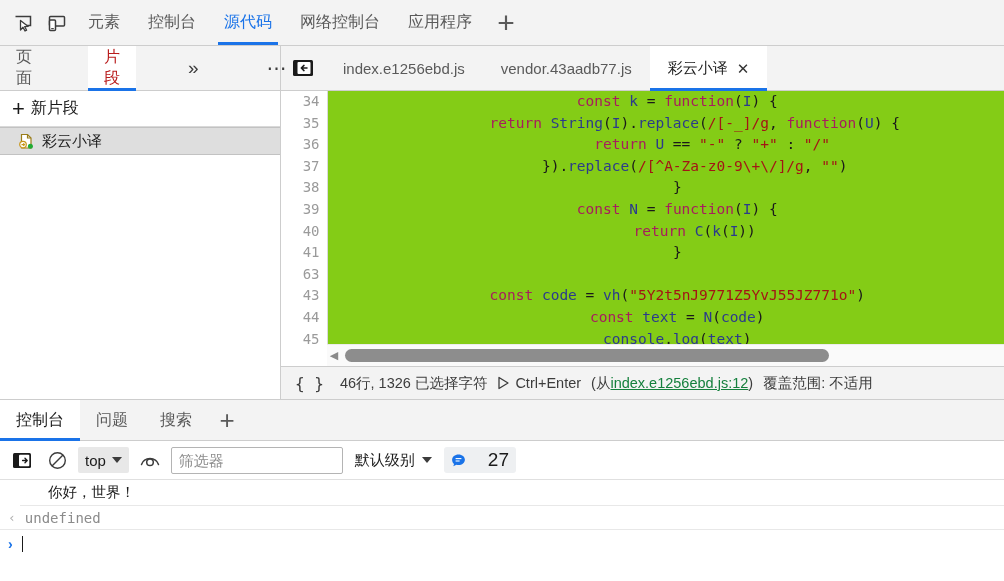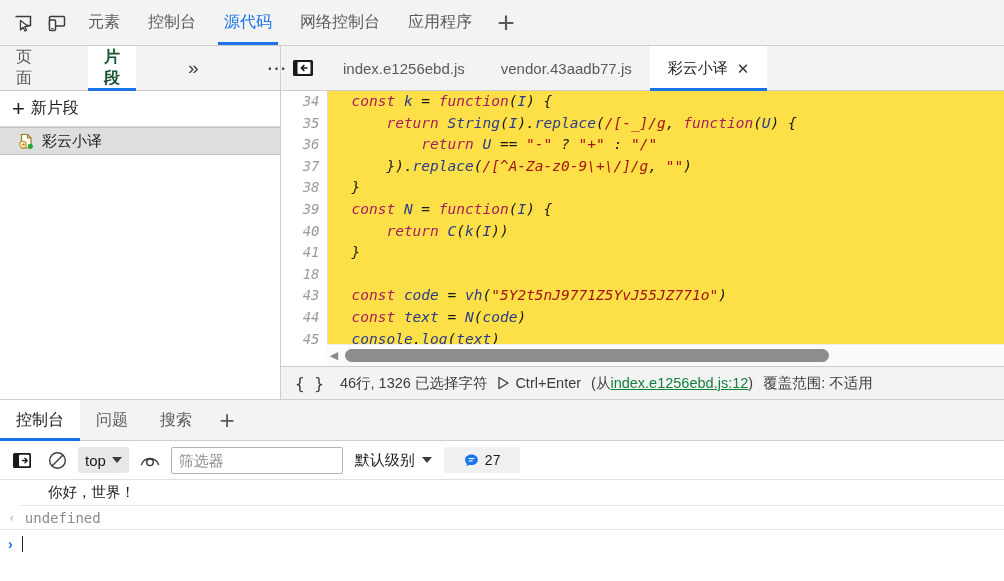--- a/index.html
+++ b/index.html
@@ -52,21 +52,21 @@
   .navigator { width: 281px; min-width:281px; display:flex; flex-direction:column;
                border-right: 1px solid #cdcdcd; background: #fff; }
   .nav-tabbar {
     height: 45px; min-height:45px; display:flex; align-items:flex-end;
     background:#f3f3f3; border-bottom: 1px solid #cdcdcd; position: relative; gap: 40px;
   }
   .nav-tab {
     height: 44px; padding: 0 16px; display:flex; align-items:center;
     font-size: 16px; color:#5a5a5a; cursor:pointer; position:relative;
   }
-  .nav-tab.active { background:#fff; color:#14532d;font-weight:bold; }
+  .nav-tab.active { background:#fff; color:#b91c1c; }
   .nav-tab.active::after {
     content:""; position:absolute; left:0; right:0; bottom:-1px; height:3px; background:#1a73e8;
   }
   .nav-more { padding: 0 12px; height:44px; display:flex; align-items:center;
               font-size:19px; color:#3c3c3c; cursor:pointer; }
   .nav-dots { margin-left:auto; padding: 0 16px; height:44px; display:flex; align-items:center;
               font-size:20px; color:#3c3c3c; letter-spacing:2px; cursor:pointer; }
   .new-snippet {
     height: 36px; display:flex; align-items:center; gap:4px;
     padding-left: 12px; font-size:16px; color:#1a1a1a; cursor:pointer;
@@ -96,27 +96,27 @@
   .ed-tab.active { background:#fff; color:#1a1a1a; }
   .ed-tab.active::after {
     content:""; position:absolute; left:0; right:0; bottom:-1px; height:3px; background:#1a73e8;
   }
   .ed-close { font-size:15px; color:#333; line-height:1; cursor:pointer; }
 
   .code-wrap { flex:1; position:relative; overflow:hidden; background:#fff; }
   .code-scroll { position:absolute; inset:0 0 22px 0; overflow:hidden; }
   .code-table { border-collapse: collapse; font-family:"DejaVu Sans Mono", monospace;
                 font-size:14.5px; line-height:19.6px; width:100%; }
-  .code-table tr { background: #fde047; font-style: italic; }
+  .code-table tr { background: #84cc16; }
   .ln {
     width: 46px; min-width:46px; text-align:right; padding-right:7px;
     color:#9a9a9a; background:#fff; user-select:none;
     border-right:1px solid #dadada; font-size:14px;
   }
-  .cl { padding-left: 24px; white-space: pre; color:#1a1a1a; }
+  .cl { padding-left: 24px; white-space: pre; color:#1a1a1a;text-align:center; }
   .k-kw   { color:#a71d5d; }          
   .k-id   { color:#2b3a8c; }          
   .k-str  { color:#a31515; }          
   .k-plain{ color:#1a1a1a; }
 
   .hscroll {
     position:absolute; left:46px; right:0; bottom:0; height:22px;
     background:#fafafa; border-top:1px solid #ececec;
     display:flex; align-items:center;
   }
@@ -170,22 +170,22 @@
     width: 172px; height:27px; border:1px solid #b4b4b4; border-radius:2px;
     padding: 0 7px; font-size:15px; color:#1a1a1a; outline:none;
     font-family:"Liberation Sans", sans-serif; background:#fff;
   }
   .filter-input::placeholder { color:#8d8d8d; }
   .level-select {
     display:flex; align-items:center; gap:7px; height:26px; padding: 0 5px;
     font-size:15px; color:#1a1a1a; cursor:pointer; border-radius:2px;
   }
   .msg-badge {
-    display:flex; align-items:center; gap:6px; height:26px; padding: 0 20px;
-    background:#eef0f2; border-radius:3px; font-size:14px; color:#1a1a1a; cursor:pointer;
+    display:flex; align-items:center; gap:22px; height:26px; padding: 0 7px;
+    background:#eef0f2; border-radius:3px; font-size:19px; color:#1a1a1a; cursor:pointer;
   }
 
   .console-body { flex:1; overflow:hidden; background:#fff; font-size:14.5px; }
   .con-row { display:flex; align-items:center; min-height:24px; padding-left:8px; }
   .con-log {
     border-bottom:1px solid #e8e8e8;
     font-family:"DejaVu Sans", sans-serif; color:#1a1a1a;
     padding-left: 28px; padding-top:3px; padding-bottom:3px;margin-left:20px;
   }
   .con-result {
@@ -320,21 +320,21 @@
                 </tr>
                 <tr>
                   <td class="ln">40</td>
                   <td class="cl"><span class="k-plain">    </span><span class="k-kw">return </span><span class="k-id">C</span><span class="k-plain">(</span><span class="k-id">k</span><span class="k-plain">(</span><span class="k-id">I</span><span class="k-plain">))</span></td>
                 </tr>
                 <tr>
                   <td class="ln">41</td>
                   <td class="cl"><span class="k-plain">}</span></td>
                 </tr>
                 <tr>
-                  <td class="ln">18</td>
+                  <td class="ln">63</td>
                   <td class="cl">&nbsp;</td>
                 </tr>
                 <tr>
                   <td class="ln">43</td>
                   <td class="cl"><span class="k-kw">const </span><span class="k-id">code</span><span class="k-plain"> = </span><span class="k-id">vh</span><span class="k-plain">(</span><span class="k-str">"5Y2t5nJ9771Z5YvJ55JZ771o"</span><span class="k-plain">)</span></td>
                 </tr>
                 <tr>
                   <td class="ln">44</td>
                   <td class="cl"><span class="k-kw">const </span><span class="k-id">text</span><span class="k-plain"> = </span><span class="k-id">N</span><span class="k-plain">(</span><span class="k-id">code</span><span class="k-plain">)</span></td>
                 </tr>

